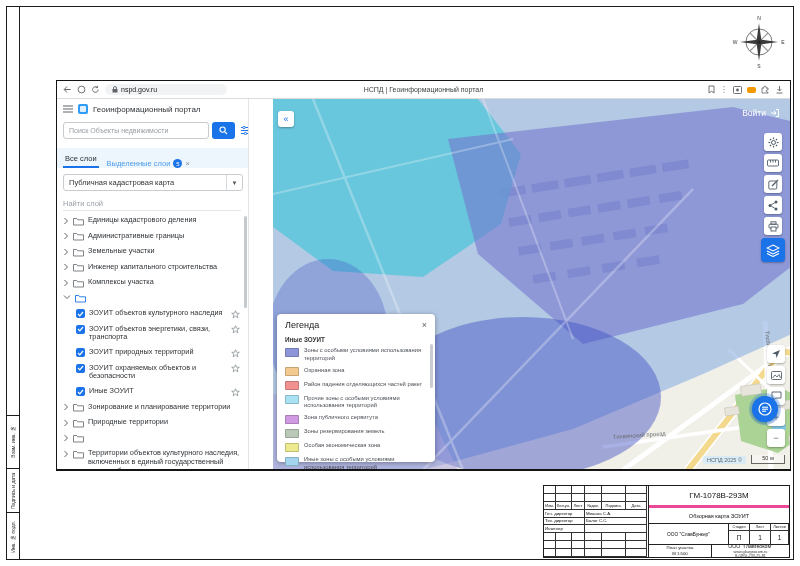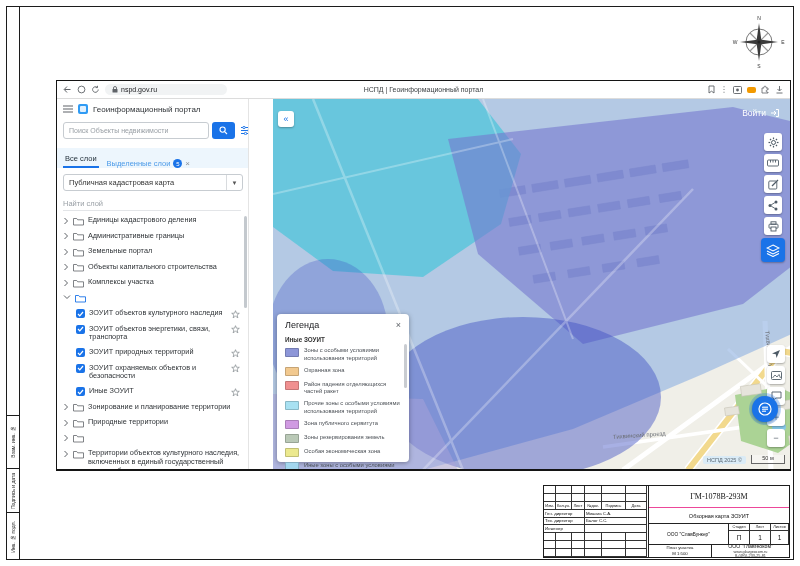--- a/index.html
+++ b/index.html
@@ -63,41 +63,41 @@
   .ibtn{width:18px;height:18px;background:#fff;border-radius:3px;box-shadow:0 1px 2px rgba(0,0,0,.3);
         display:flex;align-items:center;justify-content:center;color:#4e5b66;font-size:10px;}
   .ibtn.active{width:24px;height:24px;background:#1a73e8;border-radius:4px;}
   .chat-fab{position:absolute;left:479px;top:297px;width:26px;height:26px;border-radius:50%;background:#1a73e8;
             box-shadow:0 0 0 3px rgba(26,115,232,.28),0 1px 3px rgba(0,0,0,.4);display:flex;align-items:center;justify-content:center;}
   .attrib{position:absolute;right:44px;bottom:5px;background:rgba(216,234,247,.95);border-radius:2px;
           font-size:5.5px;color:#5d6b76;padding:1px 4px;}
   .scalebar{position:absolute;right:5px;bottom:5px;width:32px;height:8px;border:1px solid #666;border-top:none;
             font-size:5.5px;color:#333;text-align:center;line-height:7px;background:rgba(255,255,255,.4);}
   
-  .legend{position:absolute;left:4px;top:215px;width:132px;height:148px;background:#fff;border-radius:4px;
+  .legend{position:absolute;left:4px;top:215px;width:158px;height:148px;background:#fff;border-radius:4px;
           box-shadow:0 1px 5px rgba(0,0,0,.35);padding:6px 8px;box-sizing:border-box;}
   .legend-head{display:flex;align-items:center;}
   .legend-title{font-size:9px;color:#202124;}
   .legend-close{margin-left:auto;color:#5f6368;font-size:9px;line-height:1;}
   .legend-sub{font-size:6.3px;font-weight:bold;color:#333;margin-top:6px;margin-bottom:4px;}
   .legend-item{display:flex;align-items:flex-start;gap:5px;margin-bottom:4.5px;}
   .swatch{width:12px;height:7px;border-radius:1px;border:.5px solid rgba(0,0,0,.18);flex:none;margin-top:.5px;}
   .legend-lbl{font-size:5.8px;color:#4a4f55;line-height:1.3;}
   .legend-scroll{position:absolute;right:2px;top:30px;width:3px;height:44px;background:#c9ccd1;border-radius:2px;}
   
   .tb{position:absolute;left:543px;top:485px;width:247px;height:73px;border:1px solid #1c1c1c;box-sizing:border-box;background:#fff;font-size:5px;color:#111;}
   .tb-left{position:absolute;left:0;top:0;width:104px;height:100%;display:grid;
            grid-template-columns:12px 16px 13px 17px 24px 21px;grid-template-rows:repeat(9,1fr);}
   .tb-left .c{border-right:.5px solid #333;border-bottom:.5px solid #333;overflow:hidden;display:flex;align-items:center;justify-content:center;
               font-size:4px;white-space:nowrap;}
   .tb-left .c.txt{justify-content:flex-start;padding-left:1px;font-size:4.3px;}
   .sp3{grid-column:span 3;}
   .tb-right{position:absolute;left:104px;top:0;right:0;bottom:0;}
   .tb-cell{position:absolute;box-sizing:border-box;display:flex;align-items:center;justify-content:center;text-align:center;overflow:hidden;}
-  .tb-docnum{left:0;right:0;top:0;height:22px;border-bottom:1px solid #ec4899;font-size:8px;font-family:Liberation Serif, serif;}
+  .tb-docnum{left:0;right:0;top:0;height:22px;border-bottom:3px solid #ec4899;font-size:8px;}
   .tb-doctitle{left:0;right:0;top:22px;height:16px;border-bottom:1px solid #222;font-size:5.5px;}
   .tb-customer{left:0;width:80px;top:38px;height:21px;border-right:1px solid #222;border-bottom:1px solid #222;font-size:4.8px;}
   .tb-stage-h{top:38px;height:7px;border-right:.5px solid #333;border-bottom:.5px solid #333;font-size:3.8px;}
   .tb-stage-v{top:45px;height:14px;border-right:.5px solid #333;border-bottom:1px solid #222;font-size:6.5px;}
   .tb-plan{left:0;width:63px;top:59px;bottom:0;border-right:1px solid #222;flex-direction:column;font-size:4.3px;line-height:1.3;}
   .tb-company{left:63px;right:0;top:59px;bottom:0;flex-direction:column;line-height:1.25;}
   .tb-company .l1{font-size:5.2px;}
   .tb-company .l2{font-size:3.8px;color:#333;}
 </style>
 </head>
@@ -249,30 +249,30 @@
               </svg>
             <span class="lbl">Административные границы</span>
           </div>
           <div class="trow">
             <svg width="6" height="8" viewBox="0 0 6 8">
                 <path d="M1.5 1 L4.5 4 L1.5 7" fill="none" stroke="#5f6368" stroke-width="1"></path>
               </svg>
             <svg width="11" height="9" viewBox="0 0 11 9">
                 <path d="M0.5 1.5 h3.2 l1 1.3 h5.8 v5.2 h-10 Z" fill="none" stroke="#5f6368" stroke-width="0.8"></path>
               </svg>
-            <span class="lbl">Земельные портал</span>
-          </div>
-          <div class="trow">
-            <svg width="6" height="8" viewBox="0 0 6 8">
-                <path d="M1.5 1 L4.5 4 L1.5 7" fill="none" stroke="#5f6368" stroke-width="1"></path>
-              </svg>
-            <svg width="11" height="9" viewBox="0 0 11 9">
-                <path d="M0.5 1.5 h3.2 l1 1.3 h5.8 v5.2 h-10 Z" fill="none" stroke="#5f6368" stroke-width="0.8"></path>
-              </svg>
-            <span class="lbl">Объекты капитального строительства</span>
+            <span class="lbl">Земельные участки</span>
+          </div>
+          <div class="trow">
+            <svg width="6" height="8" viewBox="0 0 6 8">
+                <path d="M1.5 1 L4.5 4 L1.5 7" fill="none" stroke="#5f6368" stroke-width="1"></path>
+              </svg>
+            <svg width="11" height="9" viewBox="0 0 11 9">
+                <path d="M0.5 1.5 h3.2 l1 1.3 h5.8 v5.2 h-10 Z" fill="none" stroke="#5f6368" stroke-width="0.8"></path>
+              </svg>
+            <span class="lbl">Инженер капитального строительства</span>
           </div>
           <div class="trow">
             <svg width="6" height="8" viewBox="0 0 6 8">
                 <path d="M1.5 1 L4.5 4 L1.5 7" fill="none" stroke="#5f6368" stroke-width="1"></path>
               </svg>
             <svg width="11" height="9" viewBox="0 0 11 9">
                 <path d="M0.5 1.5 h3.2 l1 1.3 h5.8 v5.2 h-10 Z" fill="none" stroke="#5f6368" stroke-width="0.8"></path>
               </svg>
             <span class="lbl">Комплексы участка</span>
           </div>

